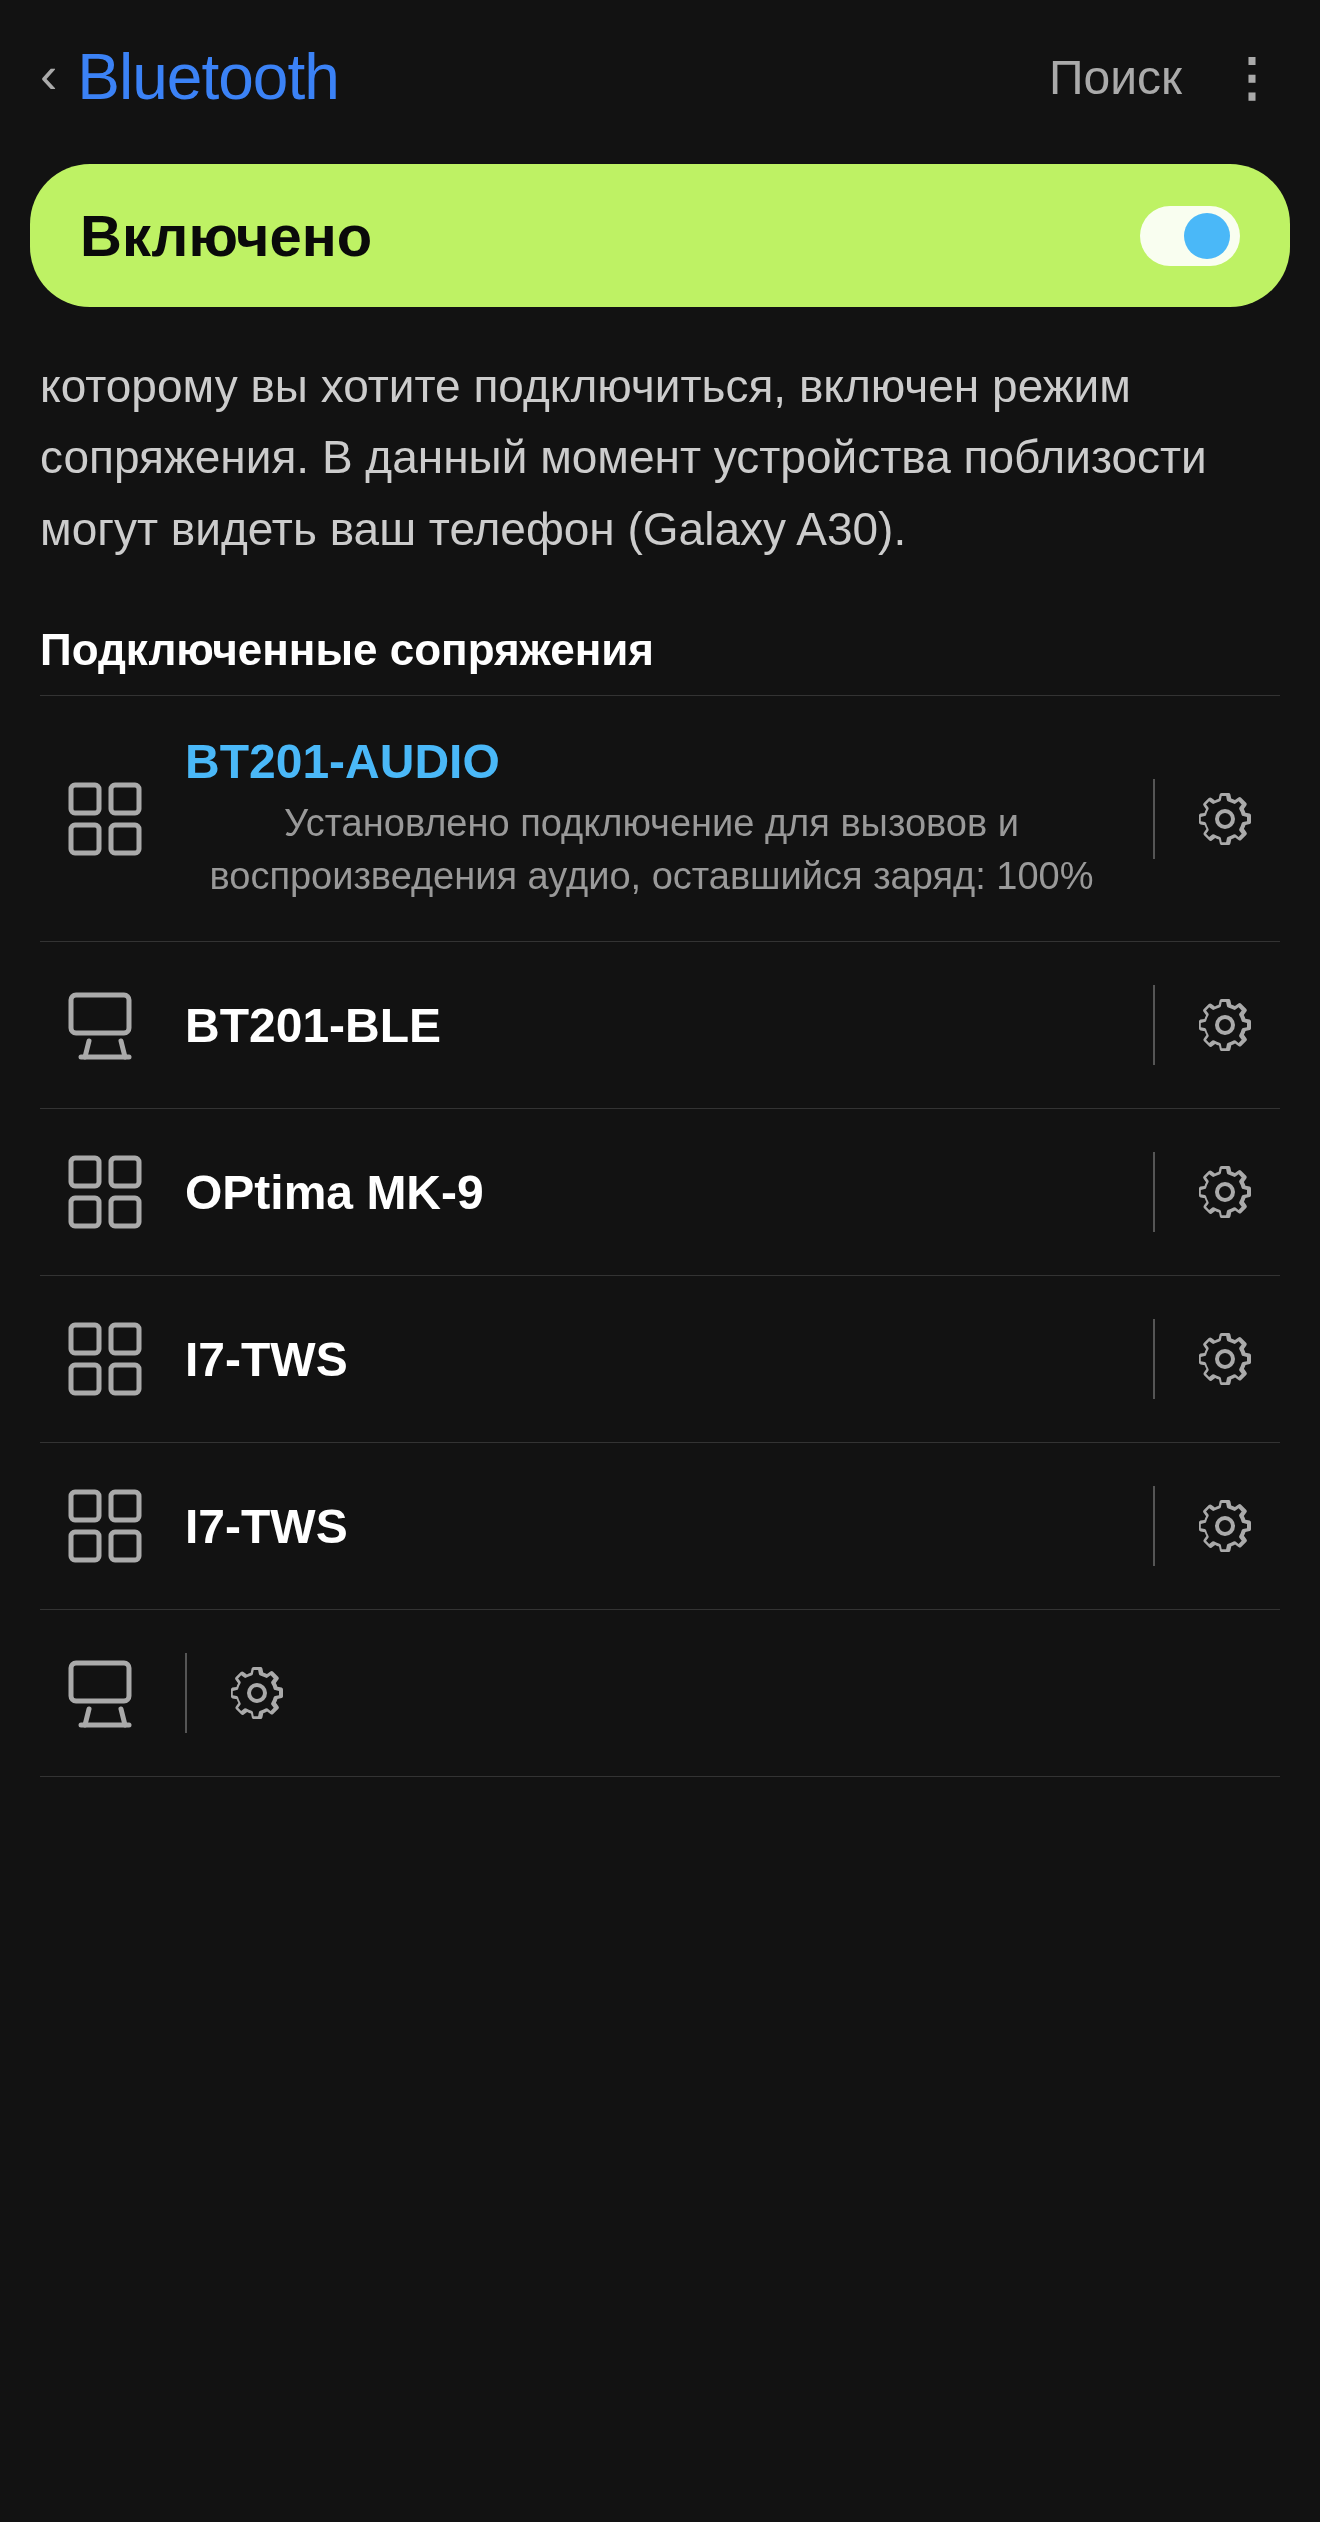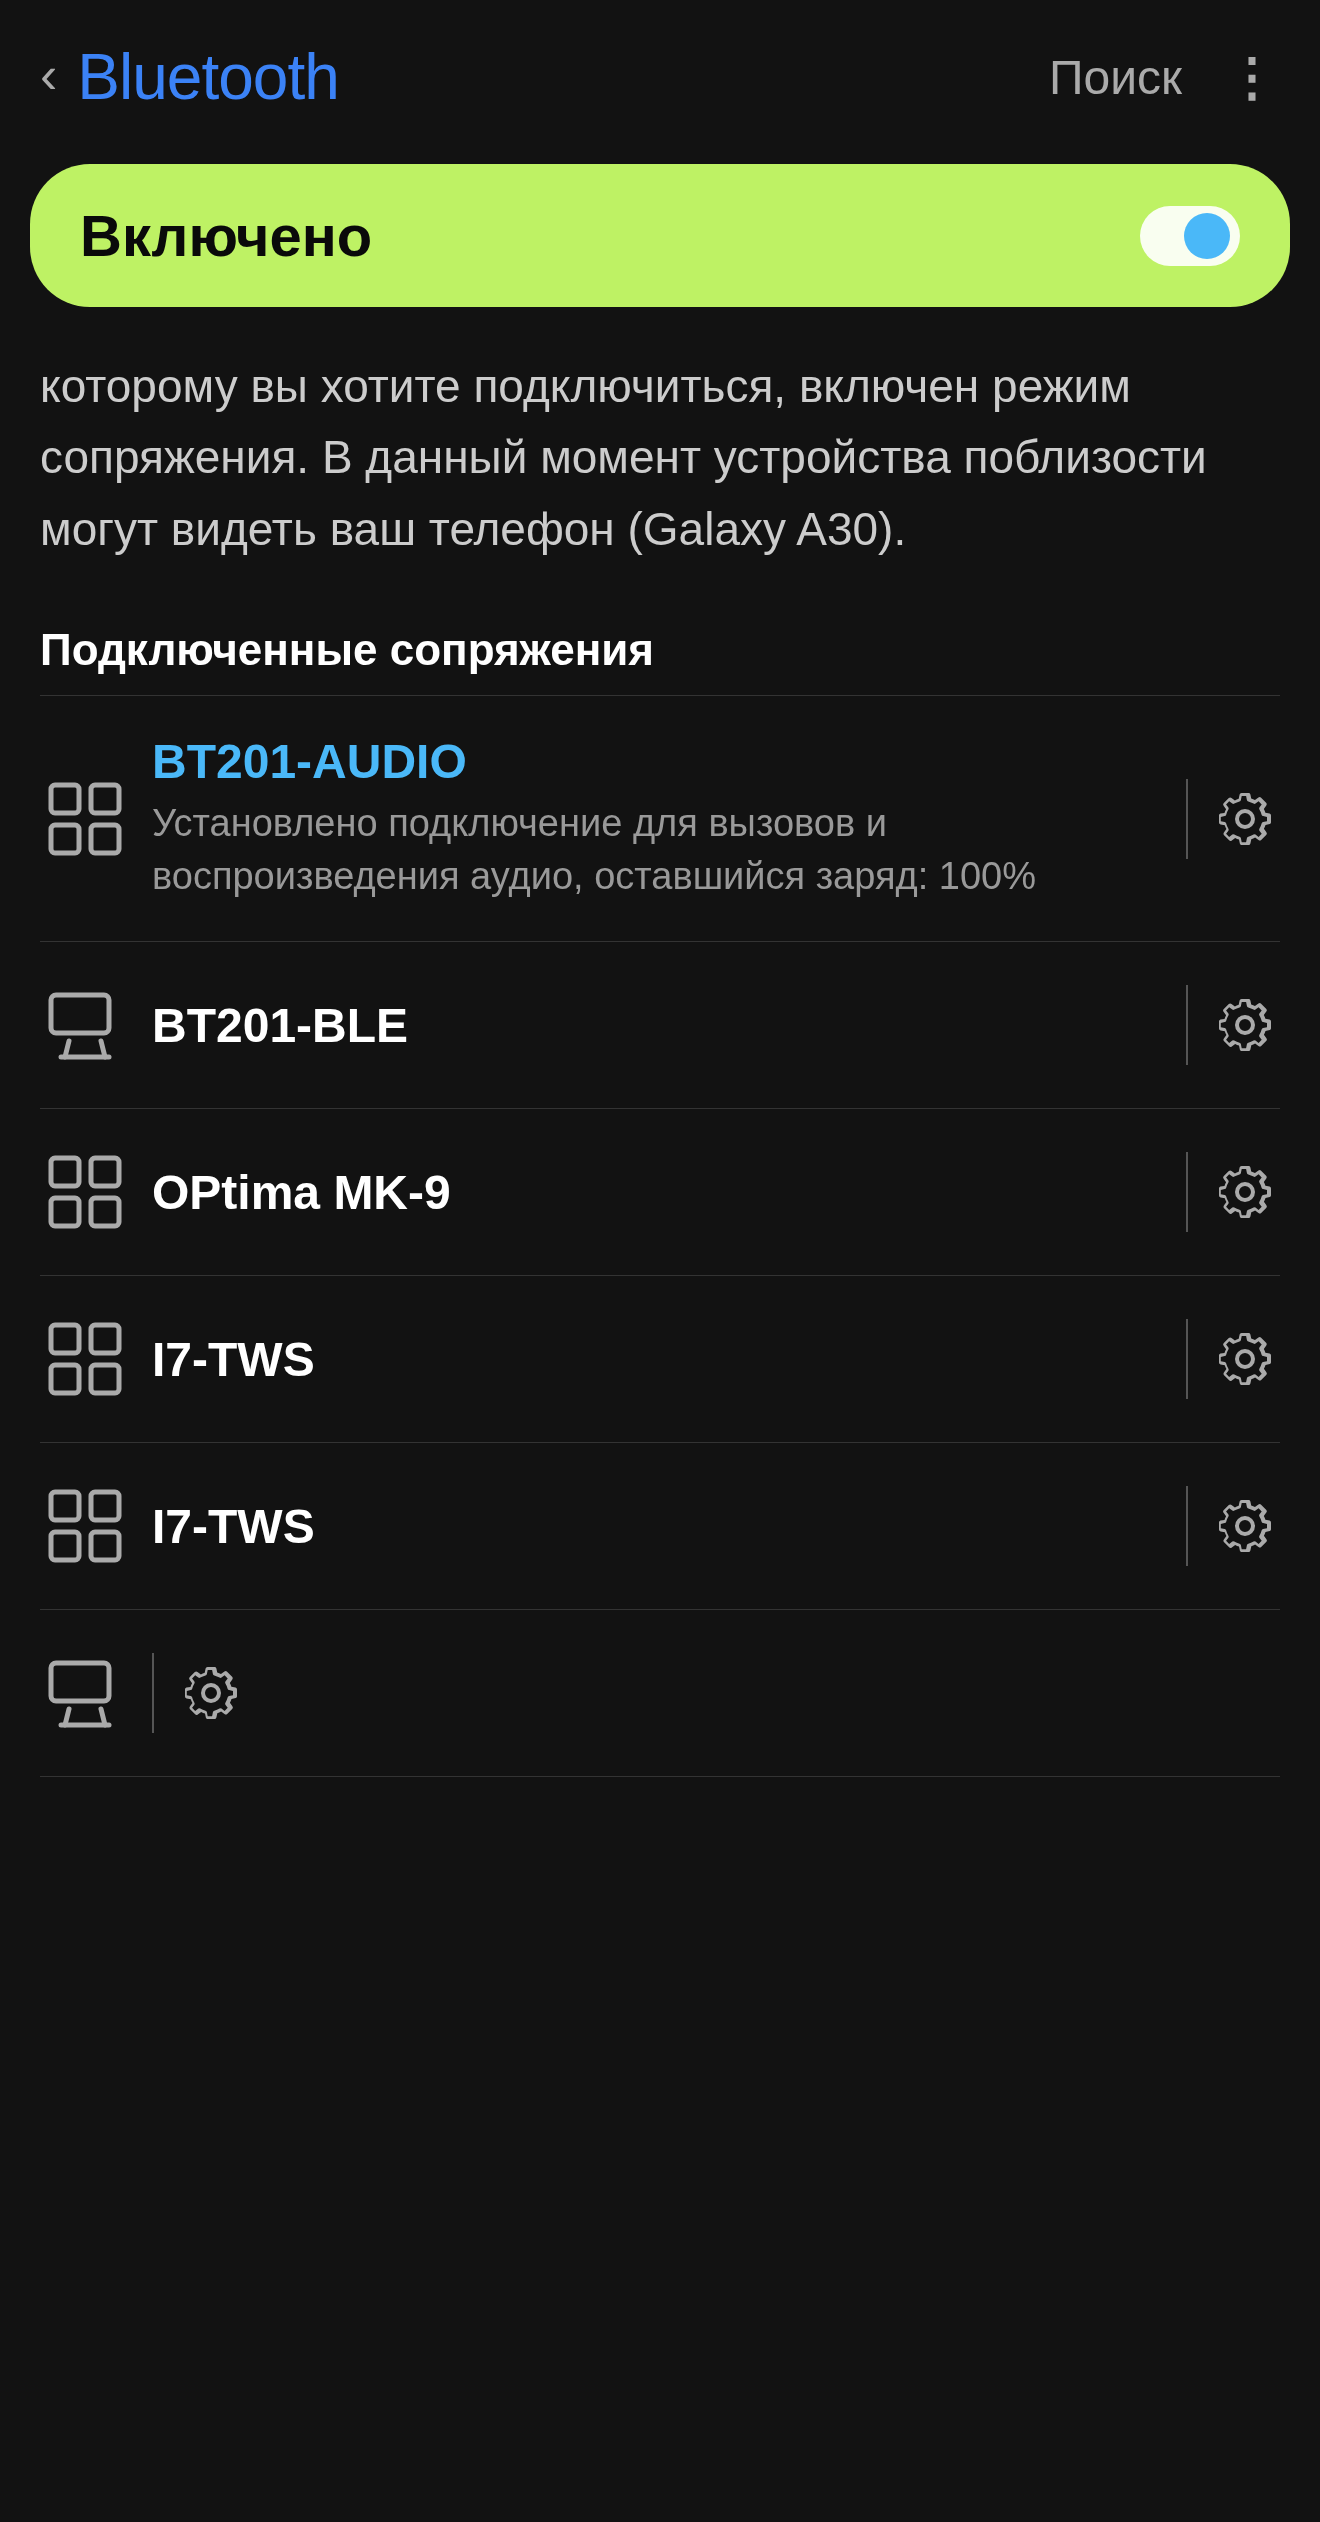--- a/index.html
+++ b/index.html
@@ -122,22 +122,22 @@
     .divider {
       height: 1px;
       background: #333333;
       margin: 0 40px;
     }
 
     
     .device-item {
       display: flex;
       align-items: center;
-      padding: 38px 40px;
-      gap: 22px;
+      padding: 38px 60px;
+      gap: 35px;
       position: relative;
     }
 
     .device-icon {
       width: 90px;
       height: 90px;
       display: flex;
       align-items: center;
       justify-content: center;
       flex-shrink: 0;
@@ -165,20 +165,21 @@
     }
 
     .device-name.connected {
       color: #4ab8f8;
     }
 
     .device-sub {
       font-size: 38px;
       color: #999999;
       line-height: 1.4;
+      text-align: center;
     }
 
     .device-separator {
       width: 2px;
       height: 80px;
       background: #555555;
       flex-shrink: 0;
     }
 
     .gear-btn {

